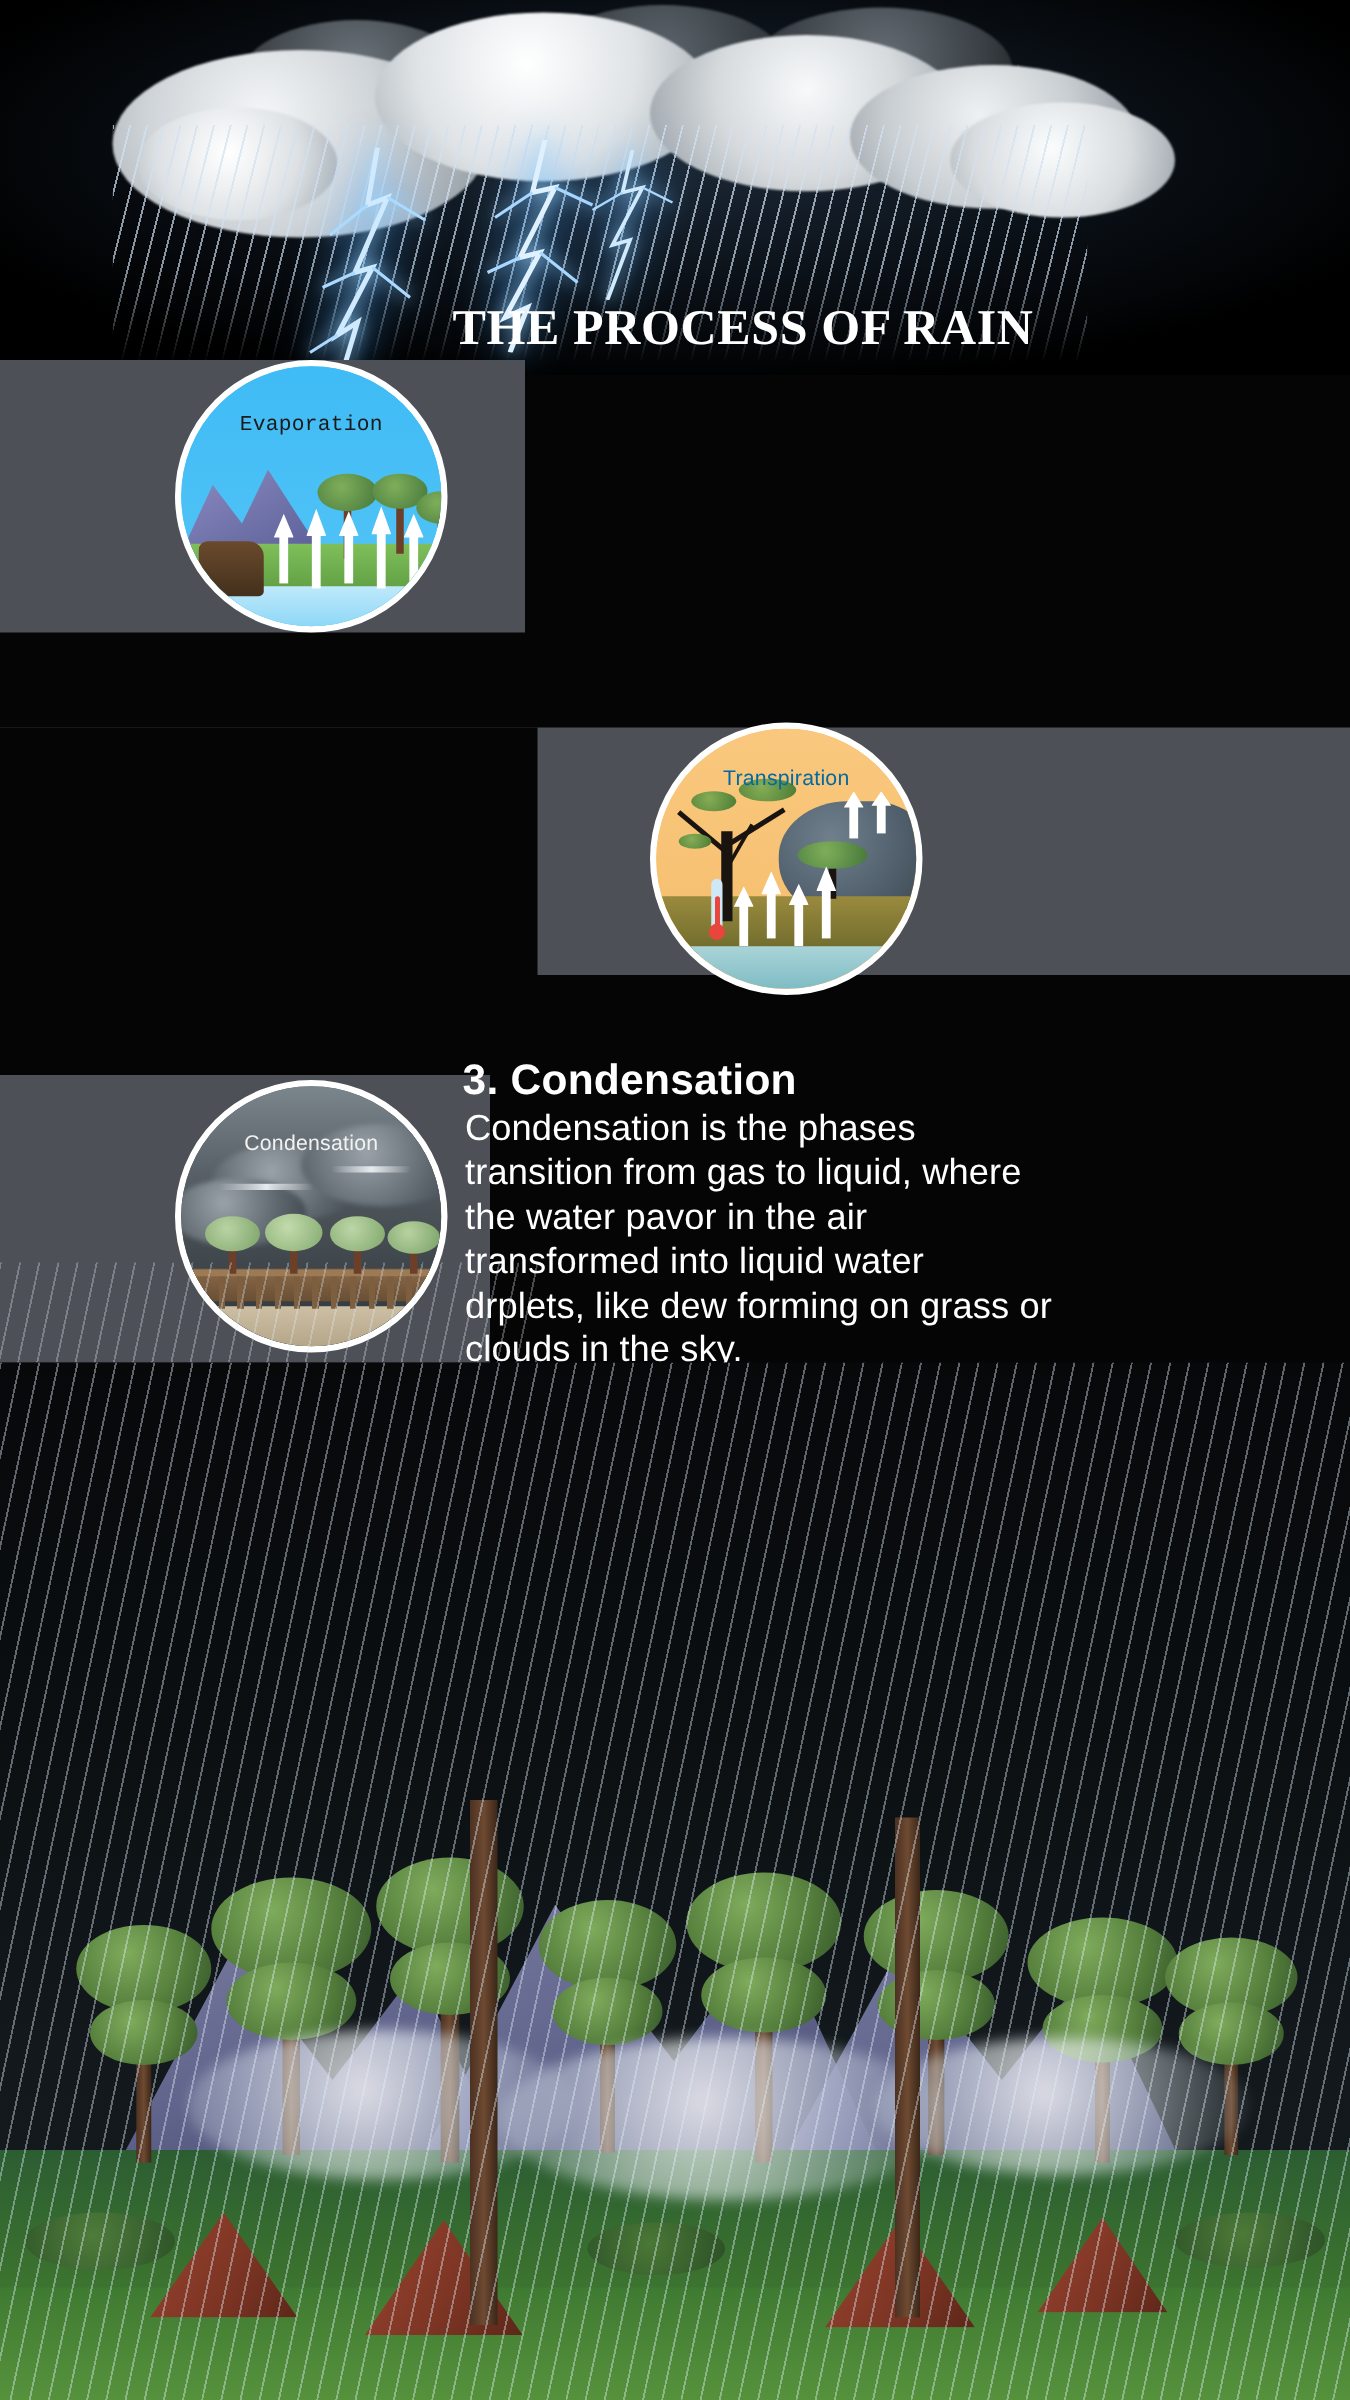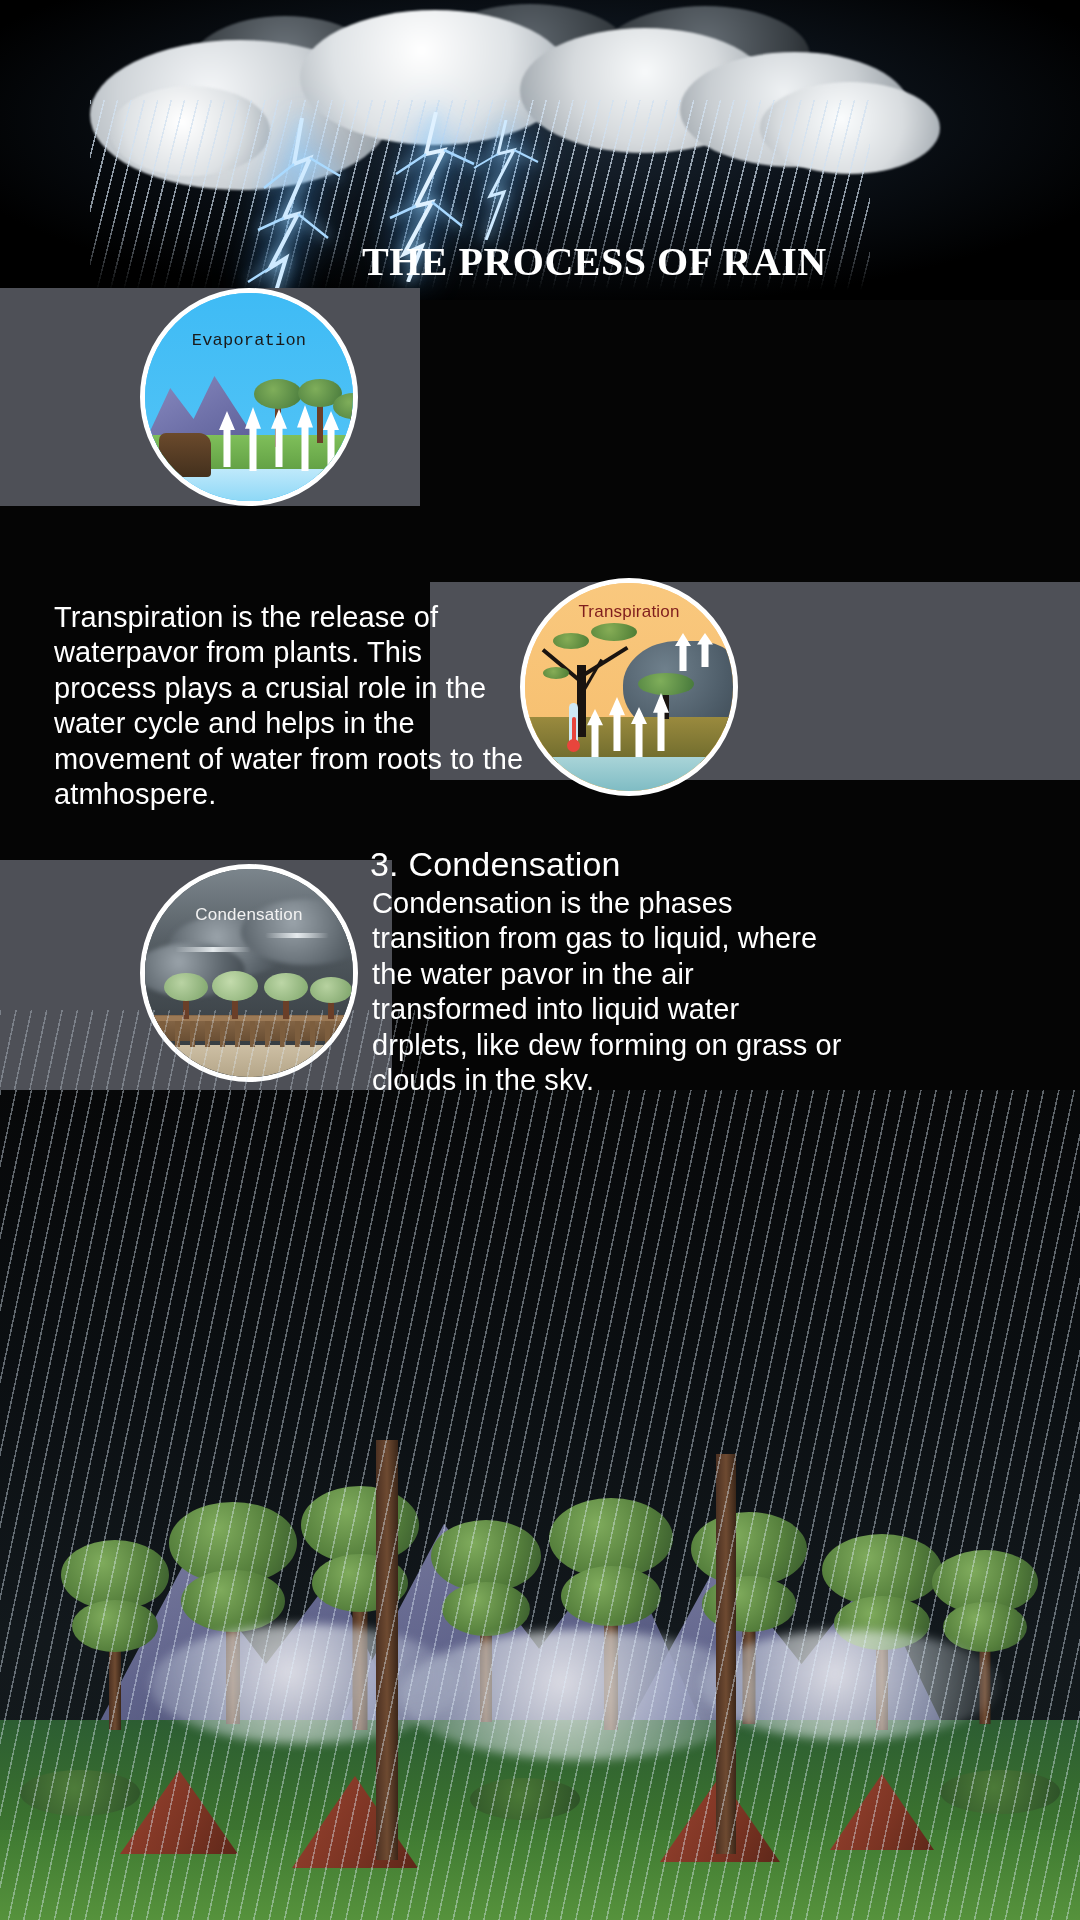--- a/index.html
+++ b/index.html
@@ -53,21 +53,21 @@
   
   .heading { position: absolute; color: #fff; font-size: 34px; font-weight: 400; line-height: 1.15; letter-spacing: .2px; }
   .para    { position: absolute; color: #fff; font-size: 29px; font-weight: 400; line-height: 1.22; letter-spacing: .1px; }
 
   .h1 { left: 366px; top: 286px;  width: 560px; }
   .p1 { left: 372px; top: 333px;  width: 470px; }
 
   .h2 { left: 44px;  top: 548px;  width: 520px; }
   .p2 { left: 54px;  top: 600px;  width: 470px; }
 
-  .h3 { left: 370px; top: 845px;  width: 540px; }
+  .h3 { left: 370px; top: 845px;  width: 540px; font-weight: bold; }
   .p3 { left: 372px; top: 886px;  width: 470px; }
 
   
   .circle {
     position: absolute; border-radius: 50%;
     border: 5px solid #fff; overflow: hidden;
   }
   .circle .clabel {
     position: absolute; left: 0; right: 0; text-align: center;
     font-size: 17px; color: #1a1a1a; z-index: 30; letter-spacing: .2px;
@@ -83,21 +83,21 @@
   .c1 .water  { position:absolute; left:0; right:0; bottom:0; height:32px; background: linear-gradient(#bfe9fb, #8ed8f6); }
   .c1 .stump  { position:absolute; left:14px; bottom:24px; width:52px; height:44px; background: linear-gradient(#6b4a2c,#43301d); border-radius: 7px 12px 4px 4px; }
   .tree { position:absolute; }
   .tree .trunk { position:absolute; left:50%; transform:translateX(-50%); bottom:0; width:6px; background: #6b3f28; }
   .tree .canopy { position:absolute; left:50%; transform:translateX(-50%); border-radius:50%; background: radial-gradient(circle at 40% 35%, #7fae5a, #44763a); }
   .uparrow { position:absolute; width:16px; background:#fff;
              clip-path: polygon(50% 0%, 100% 34%, 72% 34%, 72% 100%, 28% 100%, 28% 34%, 0% 34%); }
 
   
   .c2 { left: 520px; top: 578px; width: 218px; height: 218px; background: #f7c173; }
-  .c2 .clabel { top: 19px; color:#7f1d1d; }
+  .c2 .clabel { top: 30px; color:#0369a1; }
   .c2 .sky { position:absolute; inset:0; background: linear-gradient(#f9c87e 0%, #f6bd6c 100%); }
   .c2 .rocks { position:absolute; right:-10px; top:58px; width:120px; height:96px;
                background: radial-gradient(circle at 35% 30%, #6f808c 0%, #4d5c68 60%, #3a454f 100%);
                border-radius: 46% 38% 42% 50%; }
   .c2 .ground { position:absolute; left:0; right:0; bottom:28px; height:46px; background: linear-gradient(#9a8a3e, #6d6a2c); }
   .c2 .water { position:absolute; left:0; right:0; bottom:0; height:34px; background: linear-gradient(#a9d4d8, #7fbcc4); }
   .c2 .bigtree-trunk { position:absolute; left:52px; bottom:54px; width:9px; height:72px; background:#1a1410; }
   .c2 .branch { position:absolute; background:#1a1410; transform-origin: bottom left; }
   .c2 .leaf { position:absolute; border-radius:50%; background: radial-gradient(circle at 40% 35%, #86ad56, #4a7a33); }
   .thermo { position:absolute; left:44px; bottom:44px; width:9px; height:44px; background:#cfe8f5; border-radius:5px; }
@@ -198,21 +198,20 @@
       <div class="canopy" style="bottom:32px; width:40px; height:26px;"></div>
     </div>
     <div class="uparrow" style="left:74px;  bottom:34px; height:56px;"></div>
     <div class="uparrow" style="left:100px; bottom:30px; height:64px;"></div>
     <div class="uparrow" style="left:126px; bottom:34px; height:58px;"></div>
     <div class="uparrow" style="left:152px; bottom:30px; height:66px;"></div>
     <div class="uparrow" style="left:178px; bottom:34px; height:56px;"></div>
     <div class="clabel">Evaporation</div>
   </div>
 
-  <div class="para p2">Transpiration is the release of waterpavor from plants. This process plays a crusial role in the water cycle and helps in the movement of water from roots to the atmhospere.</div>
 
   <div class="circle c2">
     <div class="sky"></div>
     <div class="rocks"></div>
     <div class="ground"></div>
     <div class="water"></div>
     <div class="bigtree-trunk"></div>
     <div class="branch" style="left:56px; bottom:112px; width:56px; height:4px; transform:rotate(-32deg);"></div>
     <div class="branch" style="left:56px; bottom:112px; width:48px; height:4px; transform:rotate(-140deg);"></div>
     <div class="branch" style="left:58px; bottom:96px;  width:40px; height:3px; transform:rotate(-60deg);"></div>

